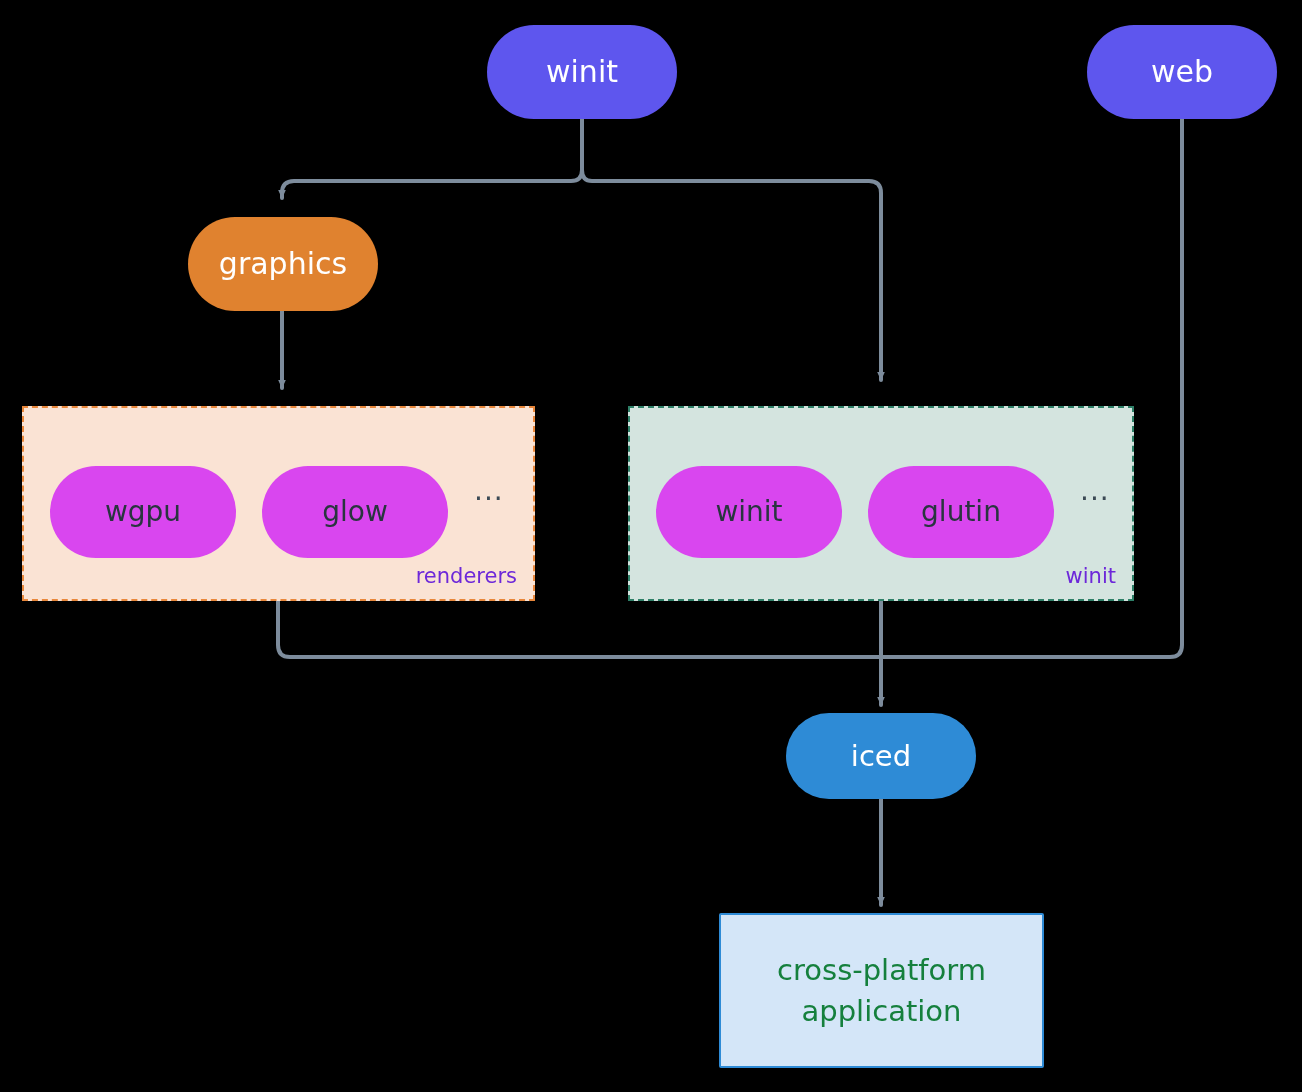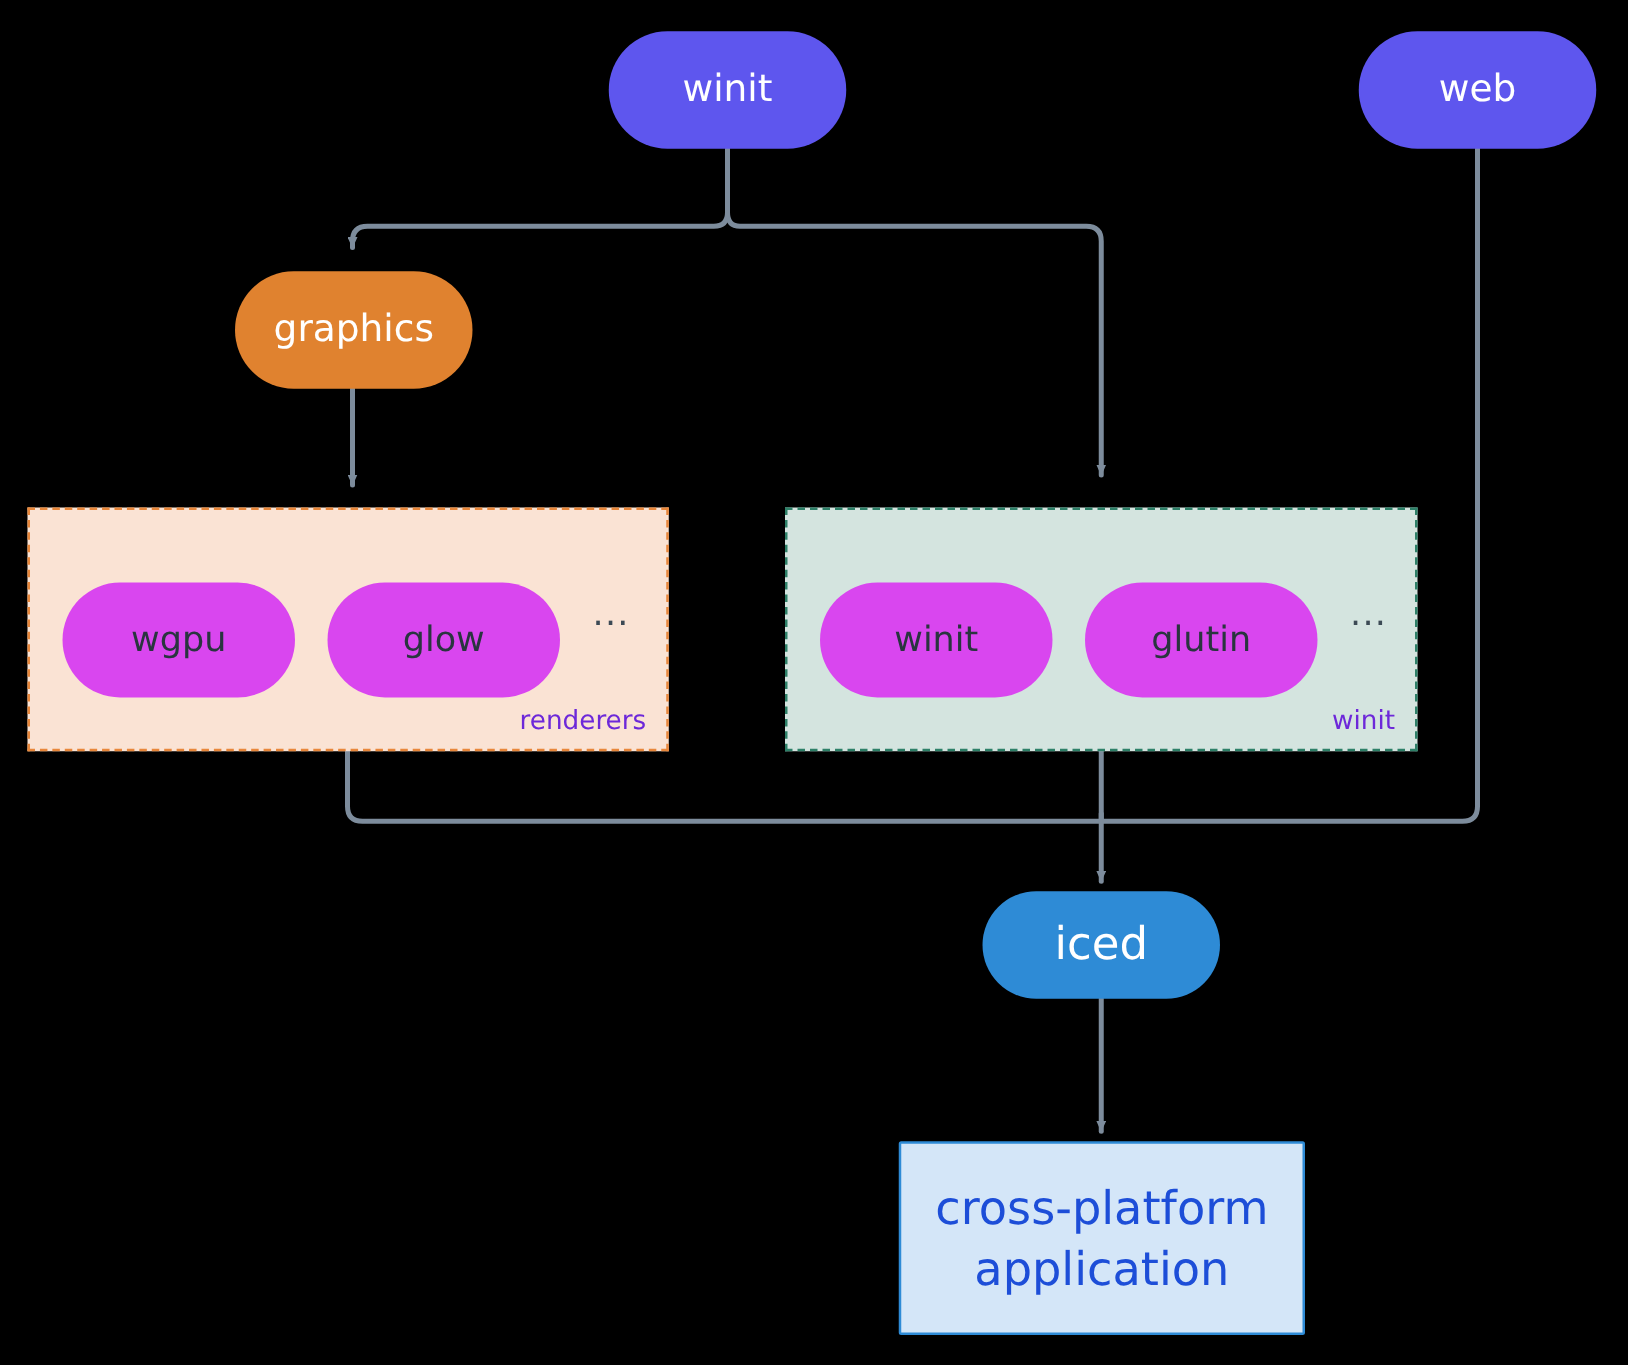--- a/index.html
+++ b/index.html
@@ -55,34 +55,34 @@
     left: 786px; top: 713px; width: 190px; height: 86px;
     background: #2E8BD6;
   }
   .node-native .node-label,
   .node-web .node-label,
   .node-graphics .node-label,
   .node-iced .node-label {
     color: #ffffff;
     font-size: 30px;
   }
-  .node-iced .node-label { font-size: 36px; }
+  .node-iced .node-label { font-size: 29px; }
 
   
   .node-app {
     left: 719px; top: 913px; width: 325px; height: 155px;
     background: #D4E6F8;
     border: 2px solid #2E8BD6;
     border-radius: 2px;
     flex-direction: column;
     gap: 12px;
   }
   .node-app .node-label {
-    color: #1d4ed8;
-    font-size: 37px;
+    color: #15803d;
+    font-size: 29px;
   }
 
   
   .group {
     position: absolute;
     box-sizing: border-box;
     z-index: 2;
   }
   .group-renderers {
     left: 22px; top: 406px; width: 513px; height: 195px;

